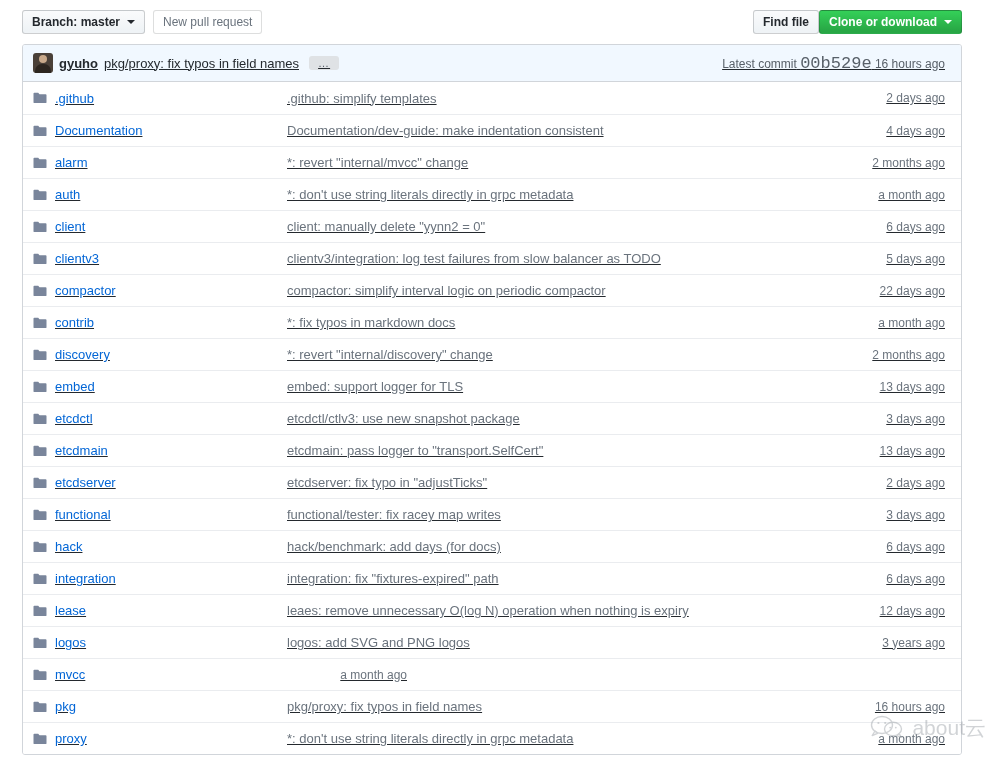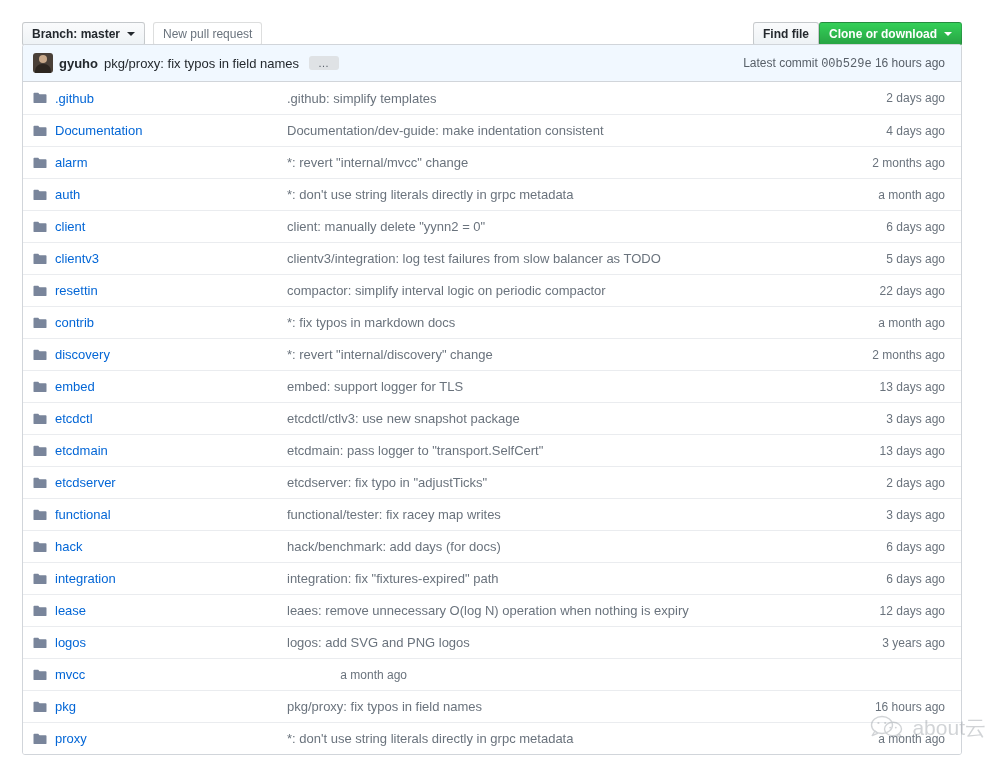--- a/index.html
+++ b/index.html
@@ -13,21 +13,21 @@
     font-family: "Liberation Sans", sans-serif;
     font-size: 13px;
     color: #24292e;
     overflow: hidden;
     position: relative;
   }
 
   
   .toolbar {
     position: absolute;
-    left: 0; top: 16px;
+    left: 0; top: 4px;
     width: 1000px;
     height: 40px;
     box-sizing: border-box;
     padding: 6px 38px 0 22px;
   }
   .toolbar-left {
     position: absolute;
     left: 22px; top: 6px;
     display: flex;
     gap: 8px;
@@ -91,20 +91,21 @@
   .filebox {
     position: absolute;
     left: 22px;
     top: 44px;
     width: 940px;
     border: 1px solid #d1d5da;
     border-radius: 3px;
     background: #ffffff;
     box-sizing: border-box;
     overflow: hidden;
+    text-decoration: underline;
   }
 
   
   .commit-bar {
     display: flex;
     align-items: center;
     height: 37px;
     box-sizing: border-box;
     padding: 0 10px 0 10px;
     background: #f1f8ff;
@@ -172,21 +173,21 @@
   }
   .commit-right {
     color: #586069;
     font-size: 12px;
     white-space: nowrap;
     flex: 0 0 auto;
     padding-right: 6px;
   }
   .sha {
     font-family: "Liberation Mono", monospace;
-    font-size: 12px;
+    font-size: 17px;
     color: #586069;
   }
 
   
   .file-row {
     display: flex;
     align-items: center;
     height: 32px;
     box-sizing: border-box;
     border-top: 1px solid #eaecef;
@@ -352,21 +353,21 @@
         <div class="cell-name"><span class="name-link">clientv3</span></div>
         <div class="cell-msg">clientv3/integration: log test failures from slow balancer as TODO</div>
         <div class="cell-age">5 days ago</div>
       </div>
       <div class="file-row">
         <div class="cell-icon">
           <svg class="folder-icon" width="14" height="14" viewBox="0 0 14 14">
             <path d="M0.5 2.6 a0.9 0.9 0 0 1 0.9-0.9 H5.2 l1.3 1.5 H12.6 a0.9 0.9 0 0 1 0.9 0.9 V11.2 a0.9 0.9 0 0 1-0.9 0.9 H1.4 a0.9 0.9 0 0 1-0.9-0.9 Z" fill="#79859b"></path>
           </svg>
         </div>
-        <div class="cell-name"><span class="name-link">resettin</span></div>
+        <div class="cell-name"><span class="name-link">compactor</span></div>
         <div class="cell-msg">compactor: simplify interval logic on periodic compactor</div>
         <div class="cell-age">22 days ago</div>
       </div>
       <div class="file-row">
         <div class="cell-icon">
           <svg class="folder-icon" width="14" height="14" viewBox="0 0 14 14">
             <path d="M0.5 2.6 a0.9 0.9 0 0 1 0.9-0.9 H5.2 l1.3 1.5 H12.6 a0.9 0.9 0 0 1 0.9 0.9 V11.2 a0.9 0.9 0 0 1-0.9 0.9 H1.4 a0.9 0.9 0 0 1-0.9-0.9 Z" fill="#79859b"></path>
           </svg>
         </div>
         <div class="cell-name"><span class="name-link">contrib</span></div>

